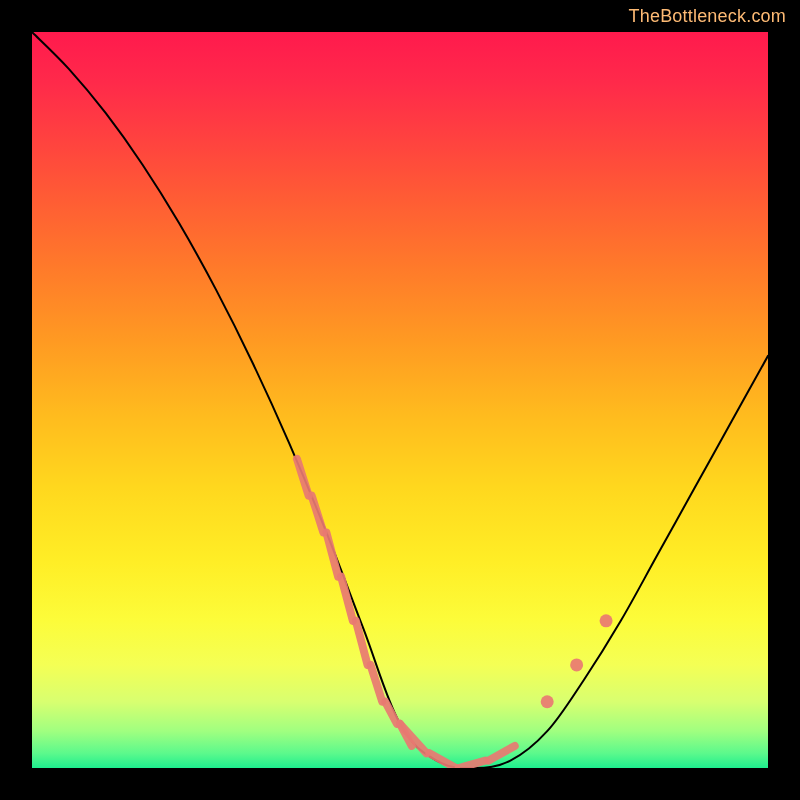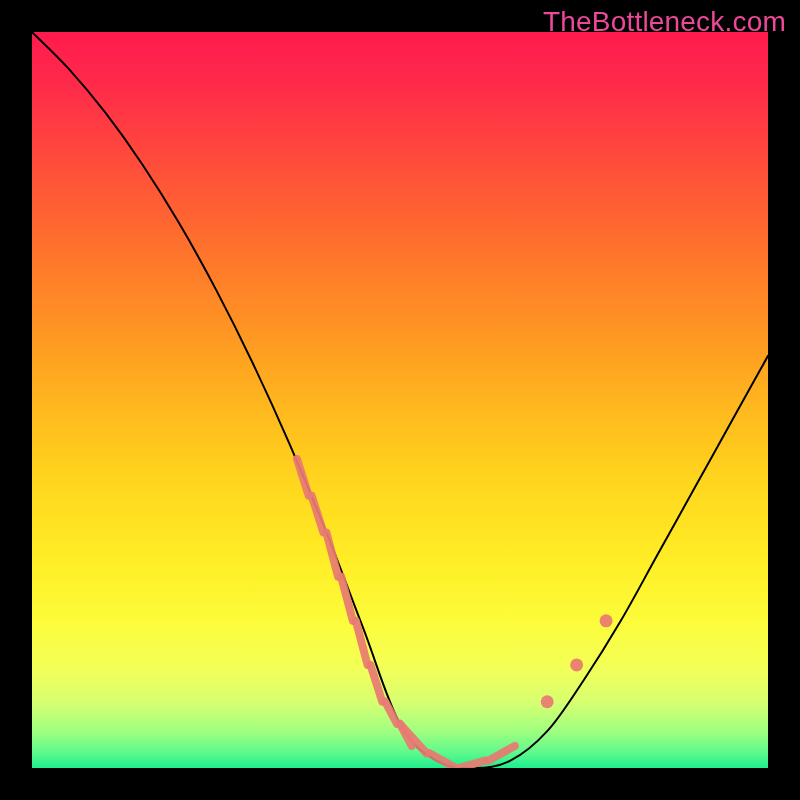--- a/index.html
+++ b/index.html
@@ -49,22 +49,22 @@
     );
   }
   svg.curve {
     position: absolute;
     inset: 0;
   }
   .watermark {
     position: absolute;
     top: 6px;
     right: 14px;
-    color: #ec4899;
-    font-size: 28px;
+    color: #fdba74;
+    font-size: 18px;
     letter-spacing: 0.2px;
     font-weight: 400;
     user-select: none;
     text-align: center;
   }
 </style>
 </head>
 <body>
 
 <div class="frame">

